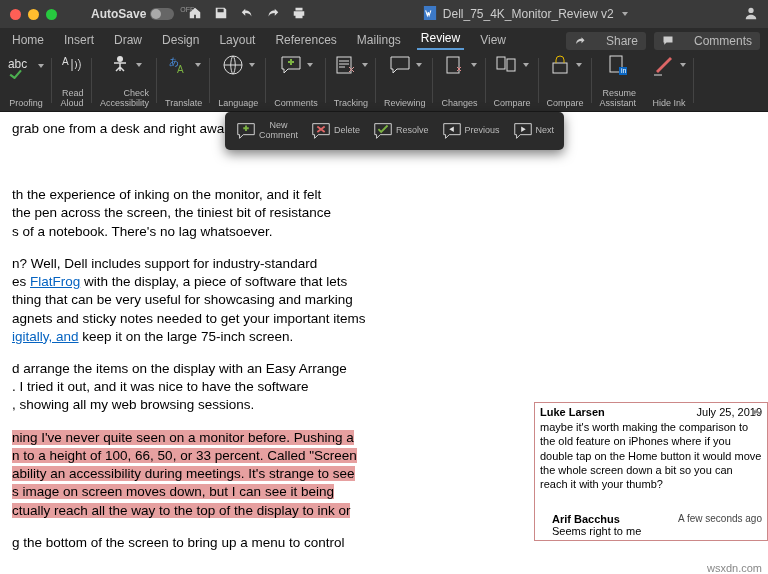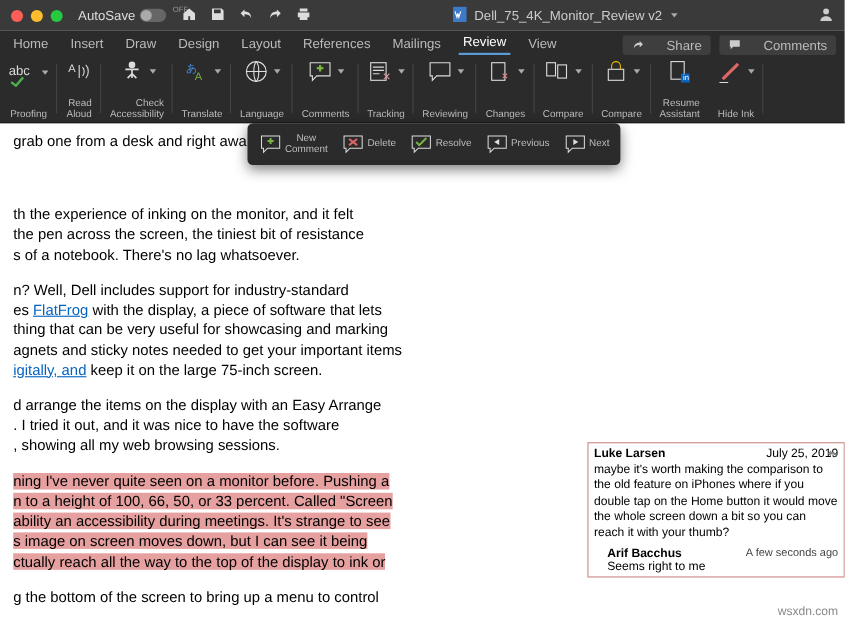--- a/index.html
+++ b/index.html
@@ -1,21 +1,21 @@
 <!DOCTYPE html>
 <html><head>
 <meta charset="utf-8">
 <style>
 *{box-sizing:border-box;margin:0;padding:0}
 body{font-family:-apple-system,BlinkMacSystemFont,"Segoe UI",Arial,sans-serif;background:#fff;width:768px;height:574px;overflow:hidden;position:relative}
 .titlebar{height:28px;background:#3a3a3a;display:flex;align-items:center;padding:0 10px;color:#ddd;font-size:12px}
 .window-controls{display:flex;gap:7px;margin-right:10px}
 .wc{width:11px;height:11px;border-radius:50%}
 .wc.red{background:#ff5f56}.wc.yel{background:#ffbd2e}.wc.grn{background:#27c93f}
-.titlebar .autosave{margin-left:4px;font-weight:400}
+.titlebar .autosave{margin-left:24px;font-weight:700}
 .toggle{display:inline-block;width:24px;height:12px;border-radius:6px;background:#666;position:relative;margin-left:4px;vertical-align:middle}
 .toggle::after{content:"";position:absolute;width:10px;height:10px;border-radius:50%;background:#aaa;top:1px;left:1px}
 .toggle .off{position:absolute;right:-20px;top:-2px;font-size:7px;color:#999}
 .qat{display:flex;gap:12px;margin-left:14px;align-items:center}
 .qat svg{width:14px;height:14px;fill:#ddd}
 .titlebar .docwrap{flex:1;display:flex;align-items:center;justify-content:center;gap:6px}
 .titlebar .docname{color:#ccc}
 .titlebar .right{display:flex;gap:12px}
 .titlebar .right svg{width:14px;height:14px;fill:#ccc}
 .tabs{height:22px;background:#2b2b2b;display:flex;align-items:end;padding:0 8px;gap:12px;font-size:12px;color:#bbb}
@@ -39,24 +39,24 @@
 .document{flex:1;padding:8px 12px;font-family:Arial;font-size:13.5px;line-height:1.35;color:#000;overflow:hidden}
 .document p{margin-bottom:14px}
 .hlt{background:#e6a0a0}
 .bluelink{color:#0563c1}
 .underline{text-decoration:underline}
 .commentpane{width:234px;position:relative}
 .commentcard{position:absolute;left:0;top:290px;border:1px solid #c88;background:#fff;font-size:11px;padding:3px 5px;width:234px}
 .commentcard .author{font-weight:700}
 .commentcard .date{float:right;font-size:11px}
 .commentcard .body{margin-top:2px;line-height:1.3}
-.commentcard .reply{margin-top:6px;margin-left:12px}
+.commentcard .reply{margin-top:22px;margin-left:12px}
 .commentcard .reply .meta2{float:right;font-size:10px;color:#444}
 .commentcard .indicator{position:absolute;right:4px;top:4px}
-.watermark{position:absolute;right:6px;bottom:12px;font-size:11px;color:#888}
+.watermark{position:absolute;right:6px;bottom:0;font-size:11px;color:#888}
 </style>
 </head>
 <body>
 
 <div class="titlebar">
   <div class="window-controls">
     <div class="wc red"></div>
     <div class="wc yel"></div>
     <div class="wc grn"></div>
   </div>

